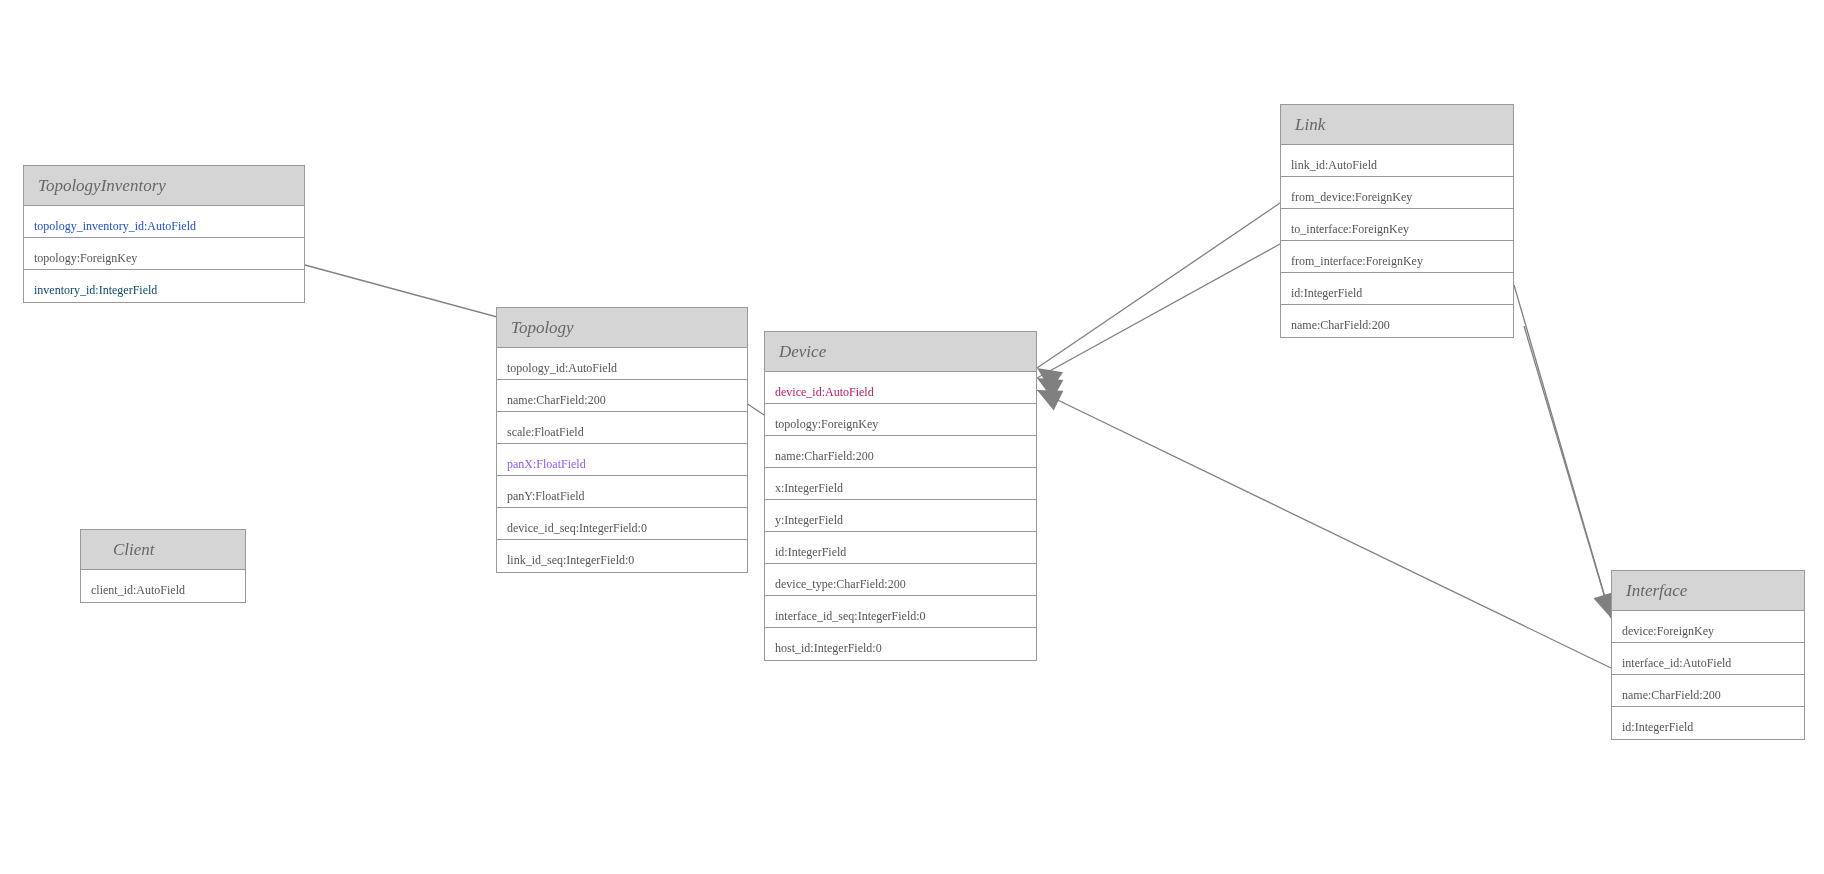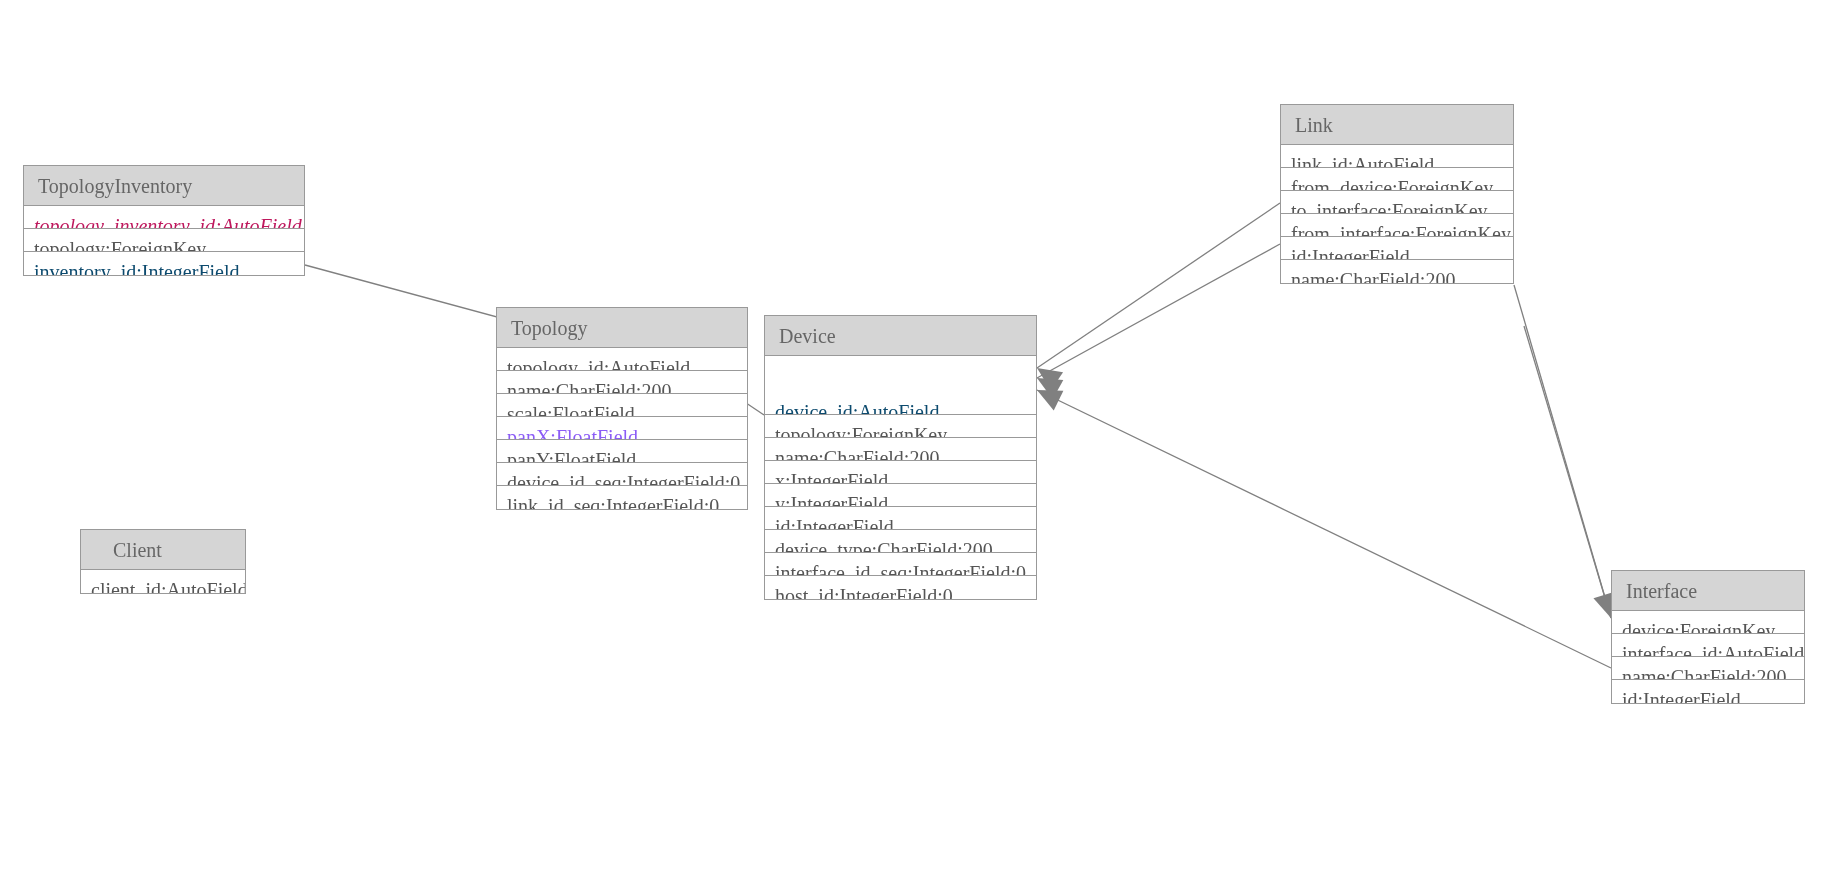--- a/index.html
+++ b/index.html
@@ -29,37 +29,38 @@
     box-sizing: border-box;
     border: 1px solid #999999;
     background: #ffffff;
     box-shadow: 0 0 0 0 transparent;
   }
   .entity-header {
     box-sizing: border-box;
     background: #d5d5d5;
     border-bottom: 1px solid #999999;
     color: #666666;
-    font-size: 20px;
+    font-size: 17px;
     line-height: 40px;
     height: 40px;
     padding: 0 0 0 14px;
     white-space: nowrap;
     overflow: hidden;
+    font-style: italic;
   }
   .entity-rows {
     display: block;
   }
   .entity-row {
     box-sizing: border-box;
-    height: 23px;
+    height: 32px;
     line-height: 40px;
     padding: 0 10px 0 10px;
     color: #555555;
-    font-size: 20px;
+    font-size: 12px;
     border-bottom: 1px solid #999999;
     white-space: nowrap;
     overflow: hidden;
     background: #ffffff;
   }
   .entity-row:last-child {
     border-bottom: none;
   }
 </style>
 </head>
@@ -79,21 +80,21 @@
       <polygon points="1037,368 1063.0480236794992,372.30121638519245 1050.7457798031428,390.5400429814034" fill="#808080"></polygon>
       <polygon points="1037,378 1063.3237787940552,380.01461410737875 1052.6579671486356,399.2562476644455" fill="#808080"></polygon>
       <polygon points="1037,390 1063.3931397258598,390.63417301364706 1053.7489744965,410.4076420322287" fill="#808080"></polygon>
       <polygon points="1611,618 1593.463726771061,598.2647746088372 1614.5024314022476,591.832597104937" fill="#808080"></polygon>
     </svg>
 
   <div id="entity-layer">
       <div class="entity" style="left: 23px; top: 165px; width: 282px; border-color: rgb(153, 153, 153);">
         <div class="entity-header" style="background: rgb(213, 213, 213); color: rgb(102, 102, 102); border-bottom-color: rgb(153, 153, 153);">TopologyInventory</div>
         <div class="entity-rows">
-          <div class="entity-row" style="color: #be185d; border-bottom-color: rgb(153, 153, 153); font-style: italic;">topology_inventory_id:AutoField</div>
+          <div class="entity-row" style="color: #1d4ed8; border-bottom-color: rgb(153, 153, 153);">topology_inventory_id:AutoField</div>
           <div class="entity-row" style="color: rgb(85, 85, 85); border-bottom-color: rgb(153, 153, 153);">topology:ForeignKey</div>
           <div class="entity-row" style="color: #0c4a6e; border-bottom-color: rgb(153, 153, 153);">inventory_id:IntegerField</div>
         </div>
       </div>
       <div class="entity" style="left: 80px; top: 529px; width: 166px; border-color: rgb(153, 153, 153);">
         <div class="entity-header" style="background: rgb(213, 213, 213); color: rgb(102, 102, 102); border-bottom-color: rgb(153, 153, 153); padding-left: 32px;">Client</div>
         <div class="entity-rows">
           <div class="entity-row" style="color: rgb(85, 85, 85); border-bottom-color: rgb(153, 153, 153);">client_id:AutoField</div>
         </div>
       </div>
@@ -102,24 +103,24 @@
         <div class="entity-rows">
           <div class="entity-row" style="color: rgb(85, 85, 85); border-bottom-color: rgb(153, 153, 153);">topology_id:AutoField</div>
           <div class="entity-row" style="color: rgb(85, 85, 85); border-bottom-color: rgb(153, 153, 153);">name:CharField:200</div>
           <div class="entity-row" style="color: rgb(85, 85, 85); border-bottom-color: rgb(153, 153, 153);">scale:FloatField</div>
           <div class="entity-row" style="color: #8b5cf6; border-bottom-color: rgb(153, 153, 153);">panX:FloatField</div>
           <div class="entity-row" style="color: rgb(85, 85, 85); border-bottom-color: rgb(153, 153, 153);">panY:FloatField</div>
           <div class="entity-row" style="color: rgb(85, 85, 85); border-bottom-color: rgb(153, 153, 153);">device_id_seq:IntegerField:0</div>
           <div class="entity-row" style="color: rgb(85, 85, 85); border-bottom-color: rgb(153, 153, 153);">link_id_seq:IntegerField:0</div>
         </div>
       </div>
-      <div class="entity" style="left: 764px; top: 315px; width: 273px; border-color: rgb(153, 153, 153);">
+      <div class="entity" style="left: 764px; top: 331px; width: 273px; border-color: rgb(153, 153, 153);">
         <div class="entity-header" style="background: rgb(213, 213, 213); color: rgb(102, 102, 102); border-bottom-color: rgb(153, 153, 153);">Device</div>
         <div class="entity-rows">
-          <div class="entity-row" style="color: #0c4a6e; border-bottom-color: rgb(153, 153, 153); margin-top: 36px;">device_id:AutoField</div>
+          <div class="entity-row" style="color: #be185d; border-bottom-color: rgb(153, 153, 153);">device_id:AutoField</div>
           <div class="entity-row" style="color: rgb(85, 85, 85); border-bottom-color: rgb(153, 153, 153);">topology:ForeignKey</div>
           <div class="entity-row" style="color: rgb(85, 85, 85); border-bottom-color: rgb(153, 153, 153);">name:CharField:200</div>
           <div class="entity-row" style="color: rgb(85, 85, 85); border-bottom-color: rgb(153, 153, 153);">x:IntegerField</div>
           <div class="entity-row" style="color: rgb(85, 85, 85); border-bottom-color: rgb(153, 153, 153);">y:IntegerField</div>
           <div class="entity-row" style="color: rgb(85, 85, 85); border-bottom-color: rgb(153, 153, 153);">id:IntegerField</div>
           <div class="entity-row" style="color: rgb(85, 85, 85); border-bottom-color: rgb(153, 153, 153);">device_type:CharField:200</div>
           <div class="entity-row" style="color: rgb(85, 85, 85); border-bottom-color: rgb(153, 153, 153);">interface_id_seq:IntegerField:0</div>
           <div class="entity-row" style="color: rgb(85, 85, 85); border-bottom-color: rgb(153, 153, 153);">host_id:IntegerField:0</div>
         </div>
       </div>

